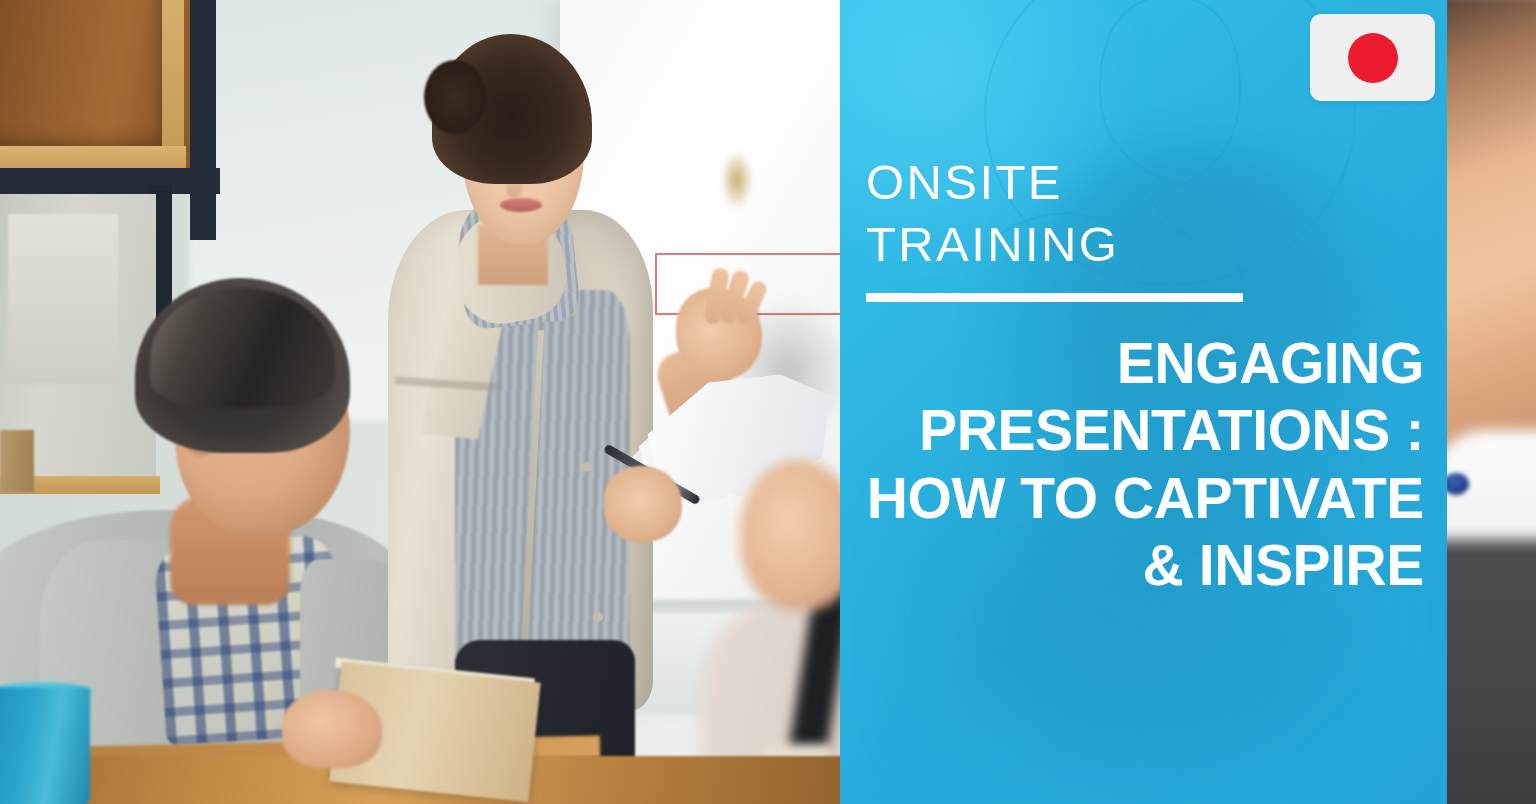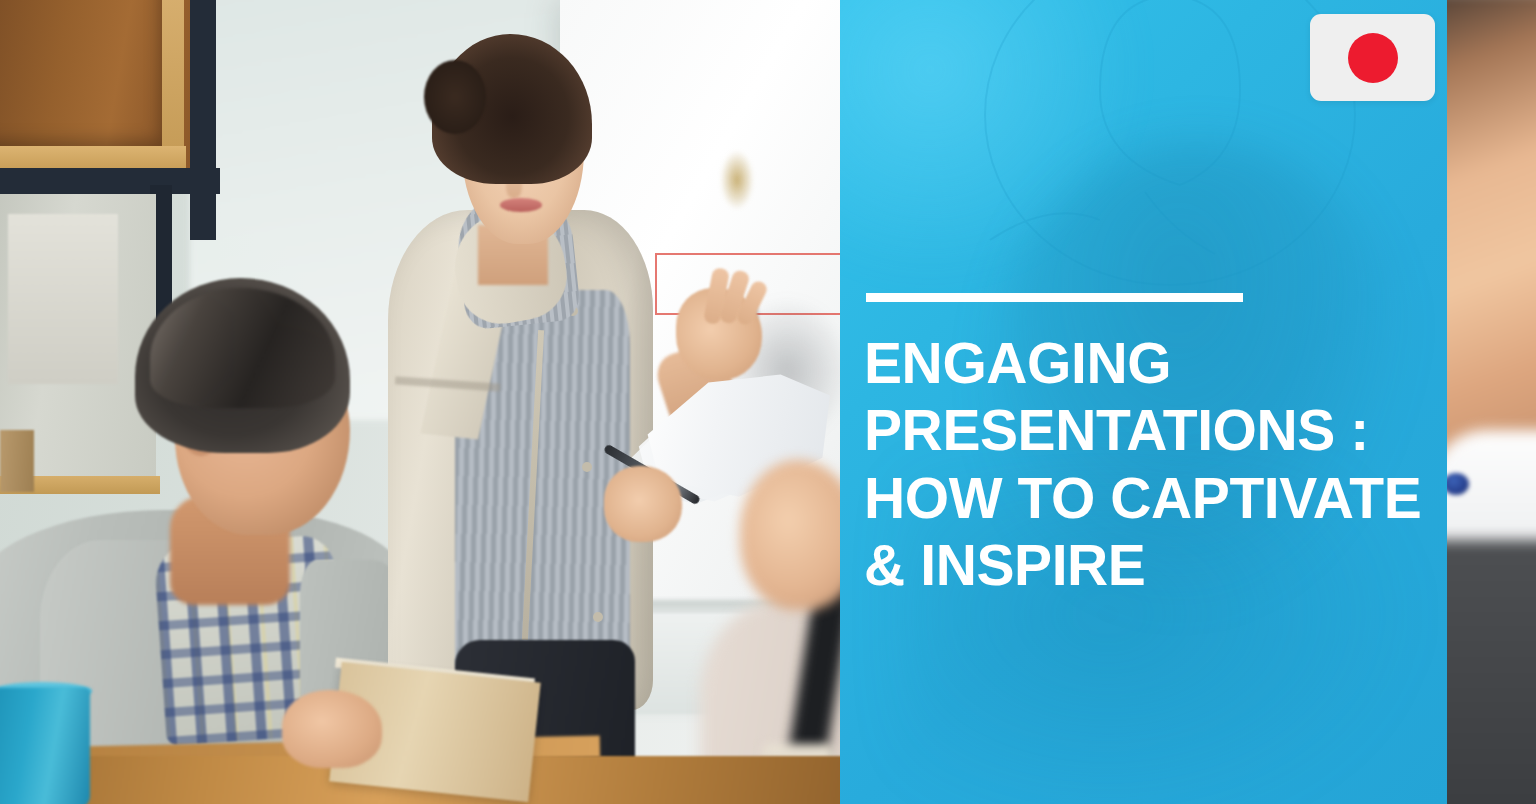--- a/index.html
+++ b/index.html
@@ -494,20 +494,21 @@
   }
   .headline {
     position:absolute; left:864px; top:330px;
     width:560px;
     color:#ffffff;
     font-size:57px;
     font-weight:bold;
     letter-spacing:-0.4px;
     line-height:1.18;
     text-transform:uppercase;
+    text-align:right;
   }
 </style>
 </head>
 <body>
 
 <div class="banner">
 
   <div class="photo">
     <div class="wall"></div>
     <div class="glass"></div>
@@ -608,16 +609,18 @@
         <path d="M185 252 q28 40 70 62"></path>
         <path d="M30 300 q60 -40 110 -20"></path>
       </svg>
     </div>
   </div>
 
   <div class="flag">
     <div class="flag-circle"></div>
   </div>
 
+  <div class="kicker">ONSITE
+TRAINING</div>
   <div class="rule"></div>
   <div class="headline">ENGAGING PRESENTATIONS : HOW TO CAPTIVATE &amp; INSPIRE</div>
 
 </div>
 
 </body></html>

